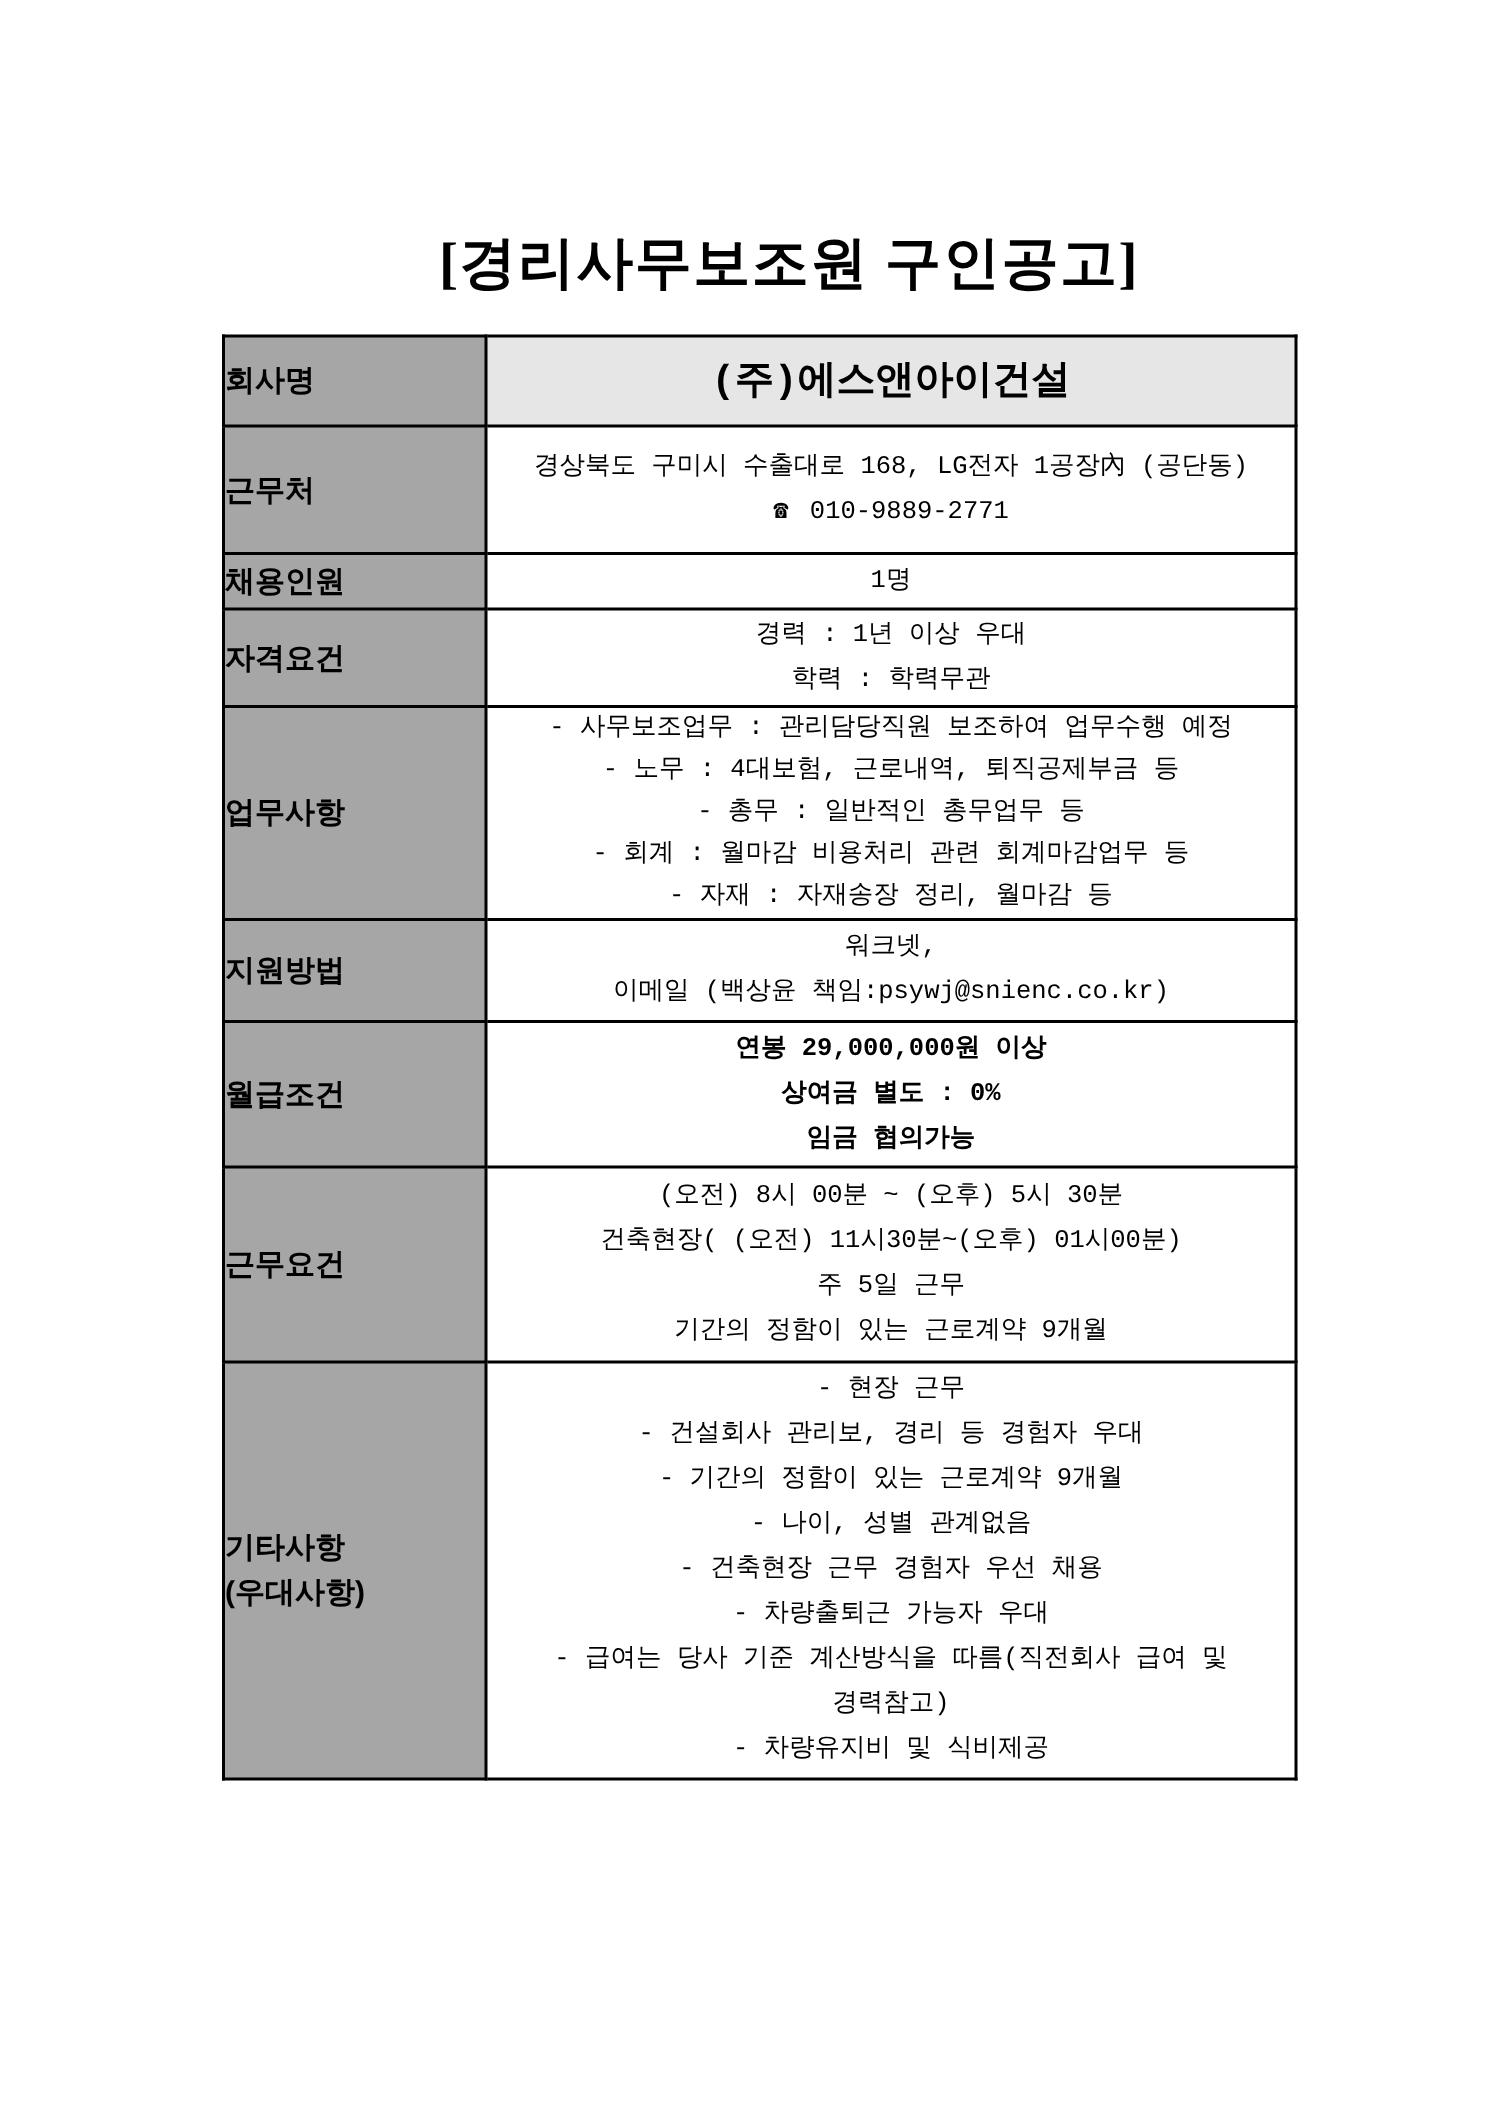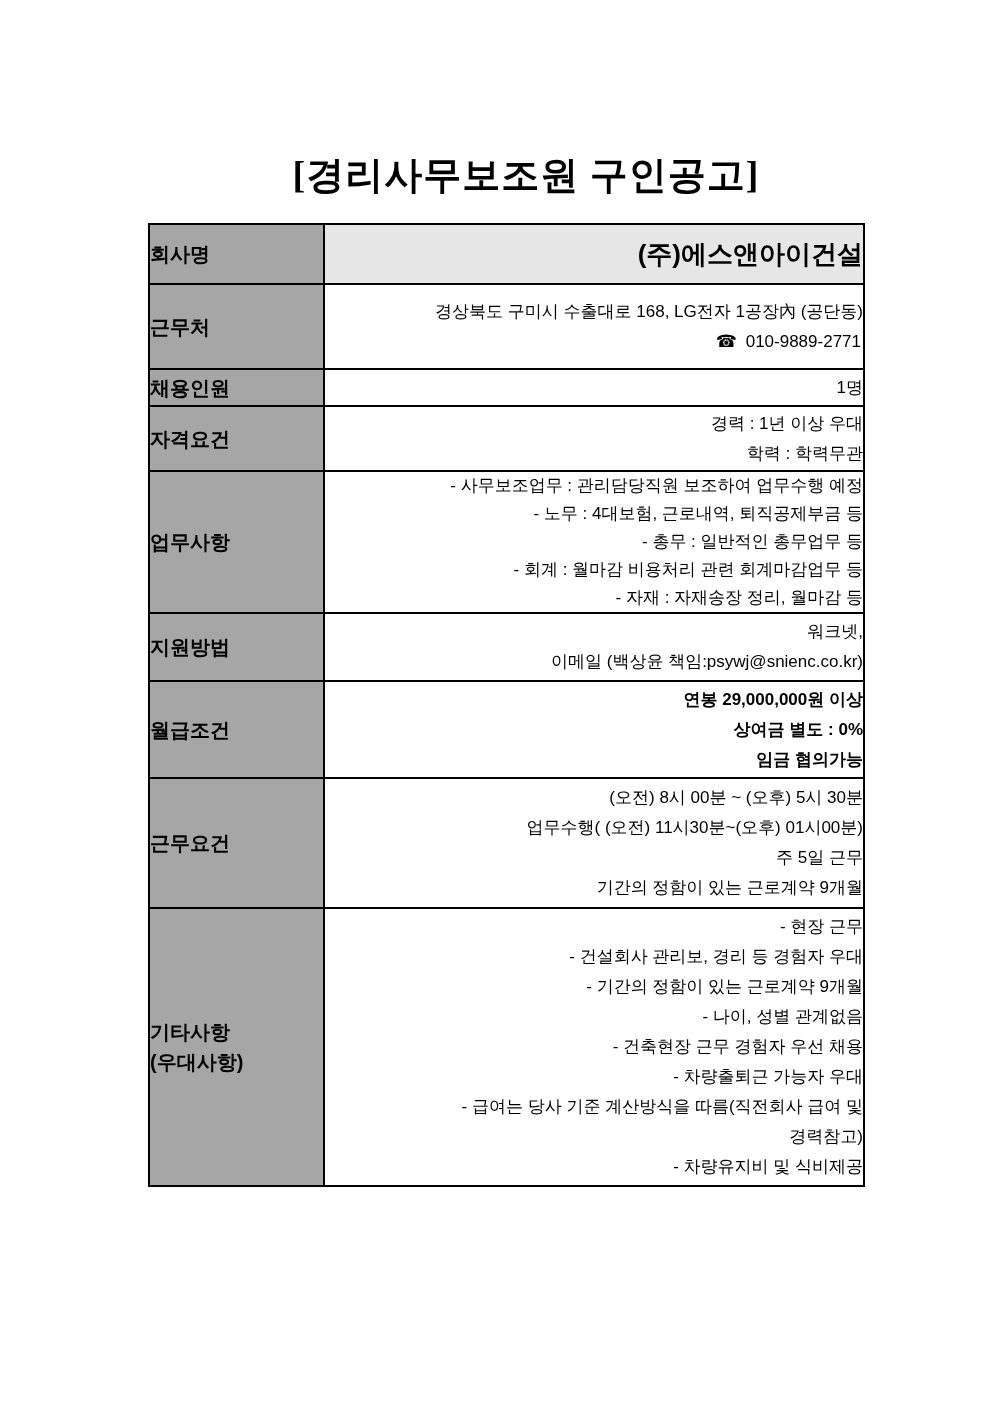--- a/index.html
+++ b/index.html
@@ -48,24 +48,25 @@
   .label-cell {
     width: 175px;
     background: var(--label-bg);
     text-align: left;
     font-weight: bold;
     font-size: 20px;
     line-height: 30px;
     color: var(--text);
   }
   .value-cell {
-    text-align: right;
+    text-align: center;
     font-size: 17px;
     line-height: 30px;
     background: #ffffff;
+    font-family: Liberation Mono, monospace;
   }
   .value-cell.tight { line-height: 28px; }
   .value-cell.company {
     background: var(--company-bg);
     font-weight: bold;
     font-size: 26px;
     line-height: 34px;
   }
   .value-cell.bold-lines .value-line { font-weight: bold; }
   .phone-line span { padding: 0 2px; }
@@ -139,21 +140,21 @@
           <div class="value-line">연봉 29,000,000원 이상</div>
           <div class="value-line">상여금 별도 : 0%</div>
           <div class="value-line">임금 협의가능</div>
         </td>
       </tr>
 
       <tr style="height:130px;">
         <td class="label-cell">근무요건</td>
         <td class="value-cell">
           <div class="value-line">(오전) 8시 00분 ~ (오후) 5시 30분</div>
-          <div class="value-line">업무수행( (오전) 11시30분~(오후) 01시00분)</div>
+          <div class="value-line">건축현장( (오전) 11시30분~(오후) 01시00분)</div>
           <div class="value-line">주 5일 근무</div>
           <div class="value-line">기간의 정함이 있는 근로계약 9개월</div>
         </td>
       </tr>
 
       <tr style="height:278px;">
         <td class="label-cell">
           <div>기타사항</div>
           <div>(우대사항)</div>
         </td>

